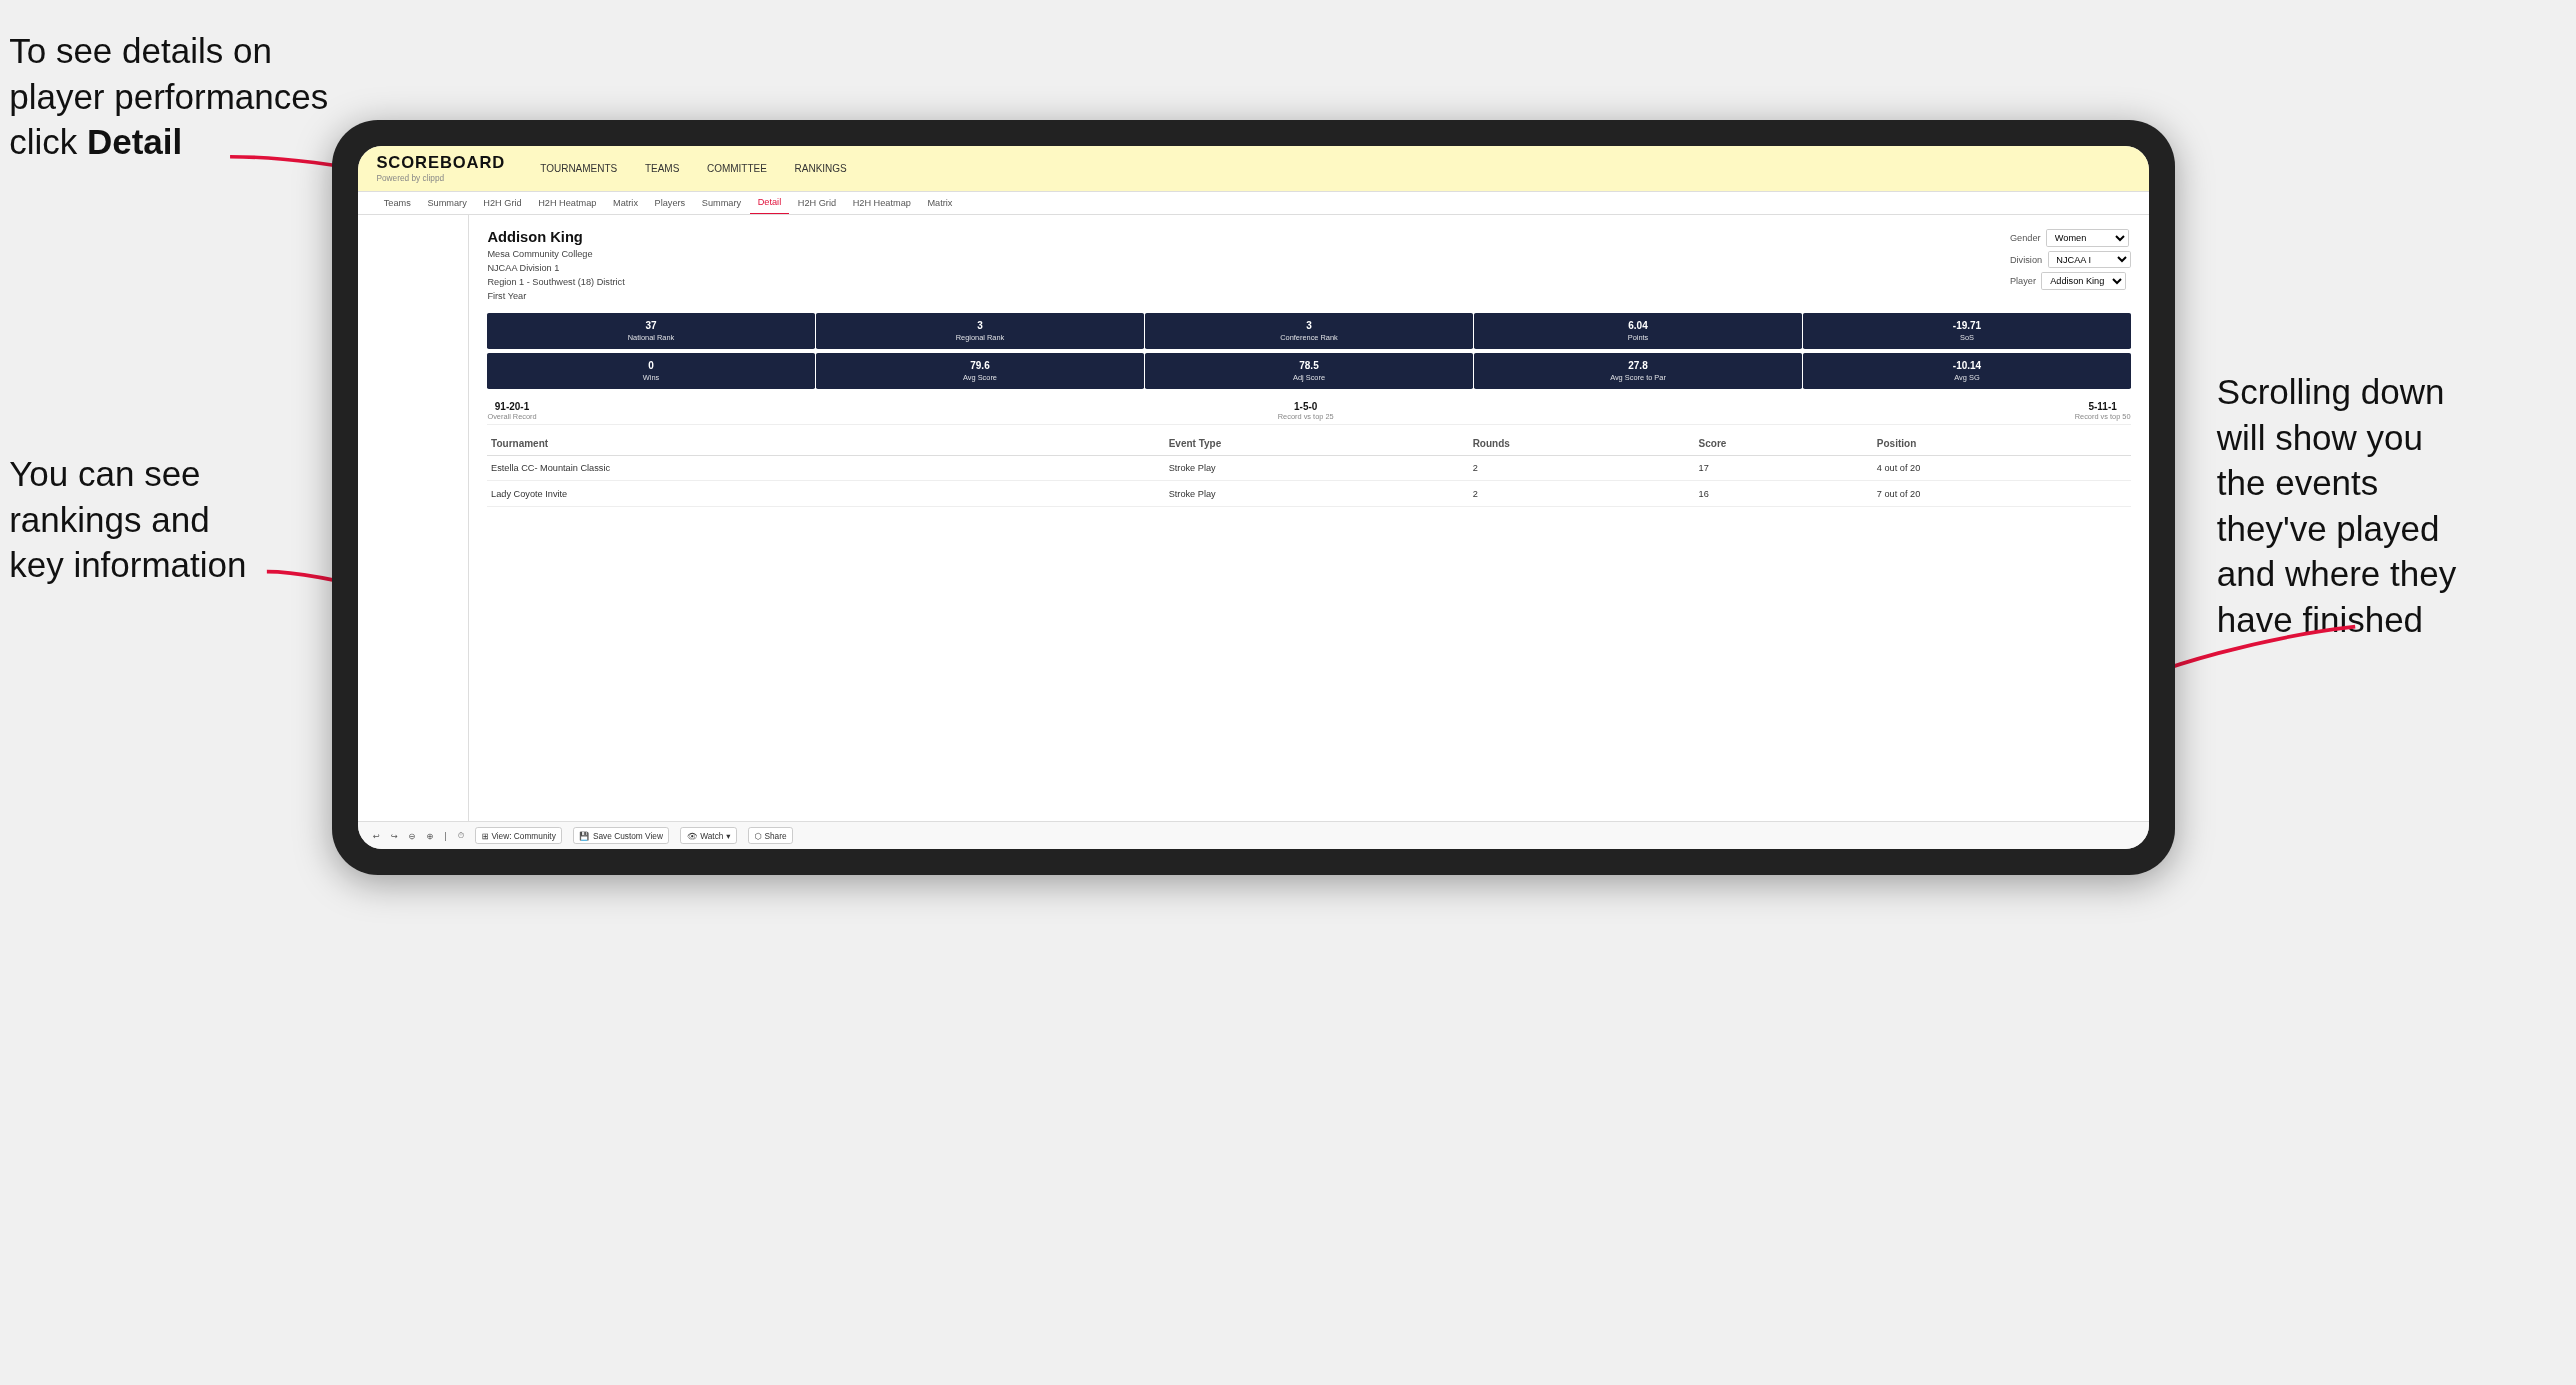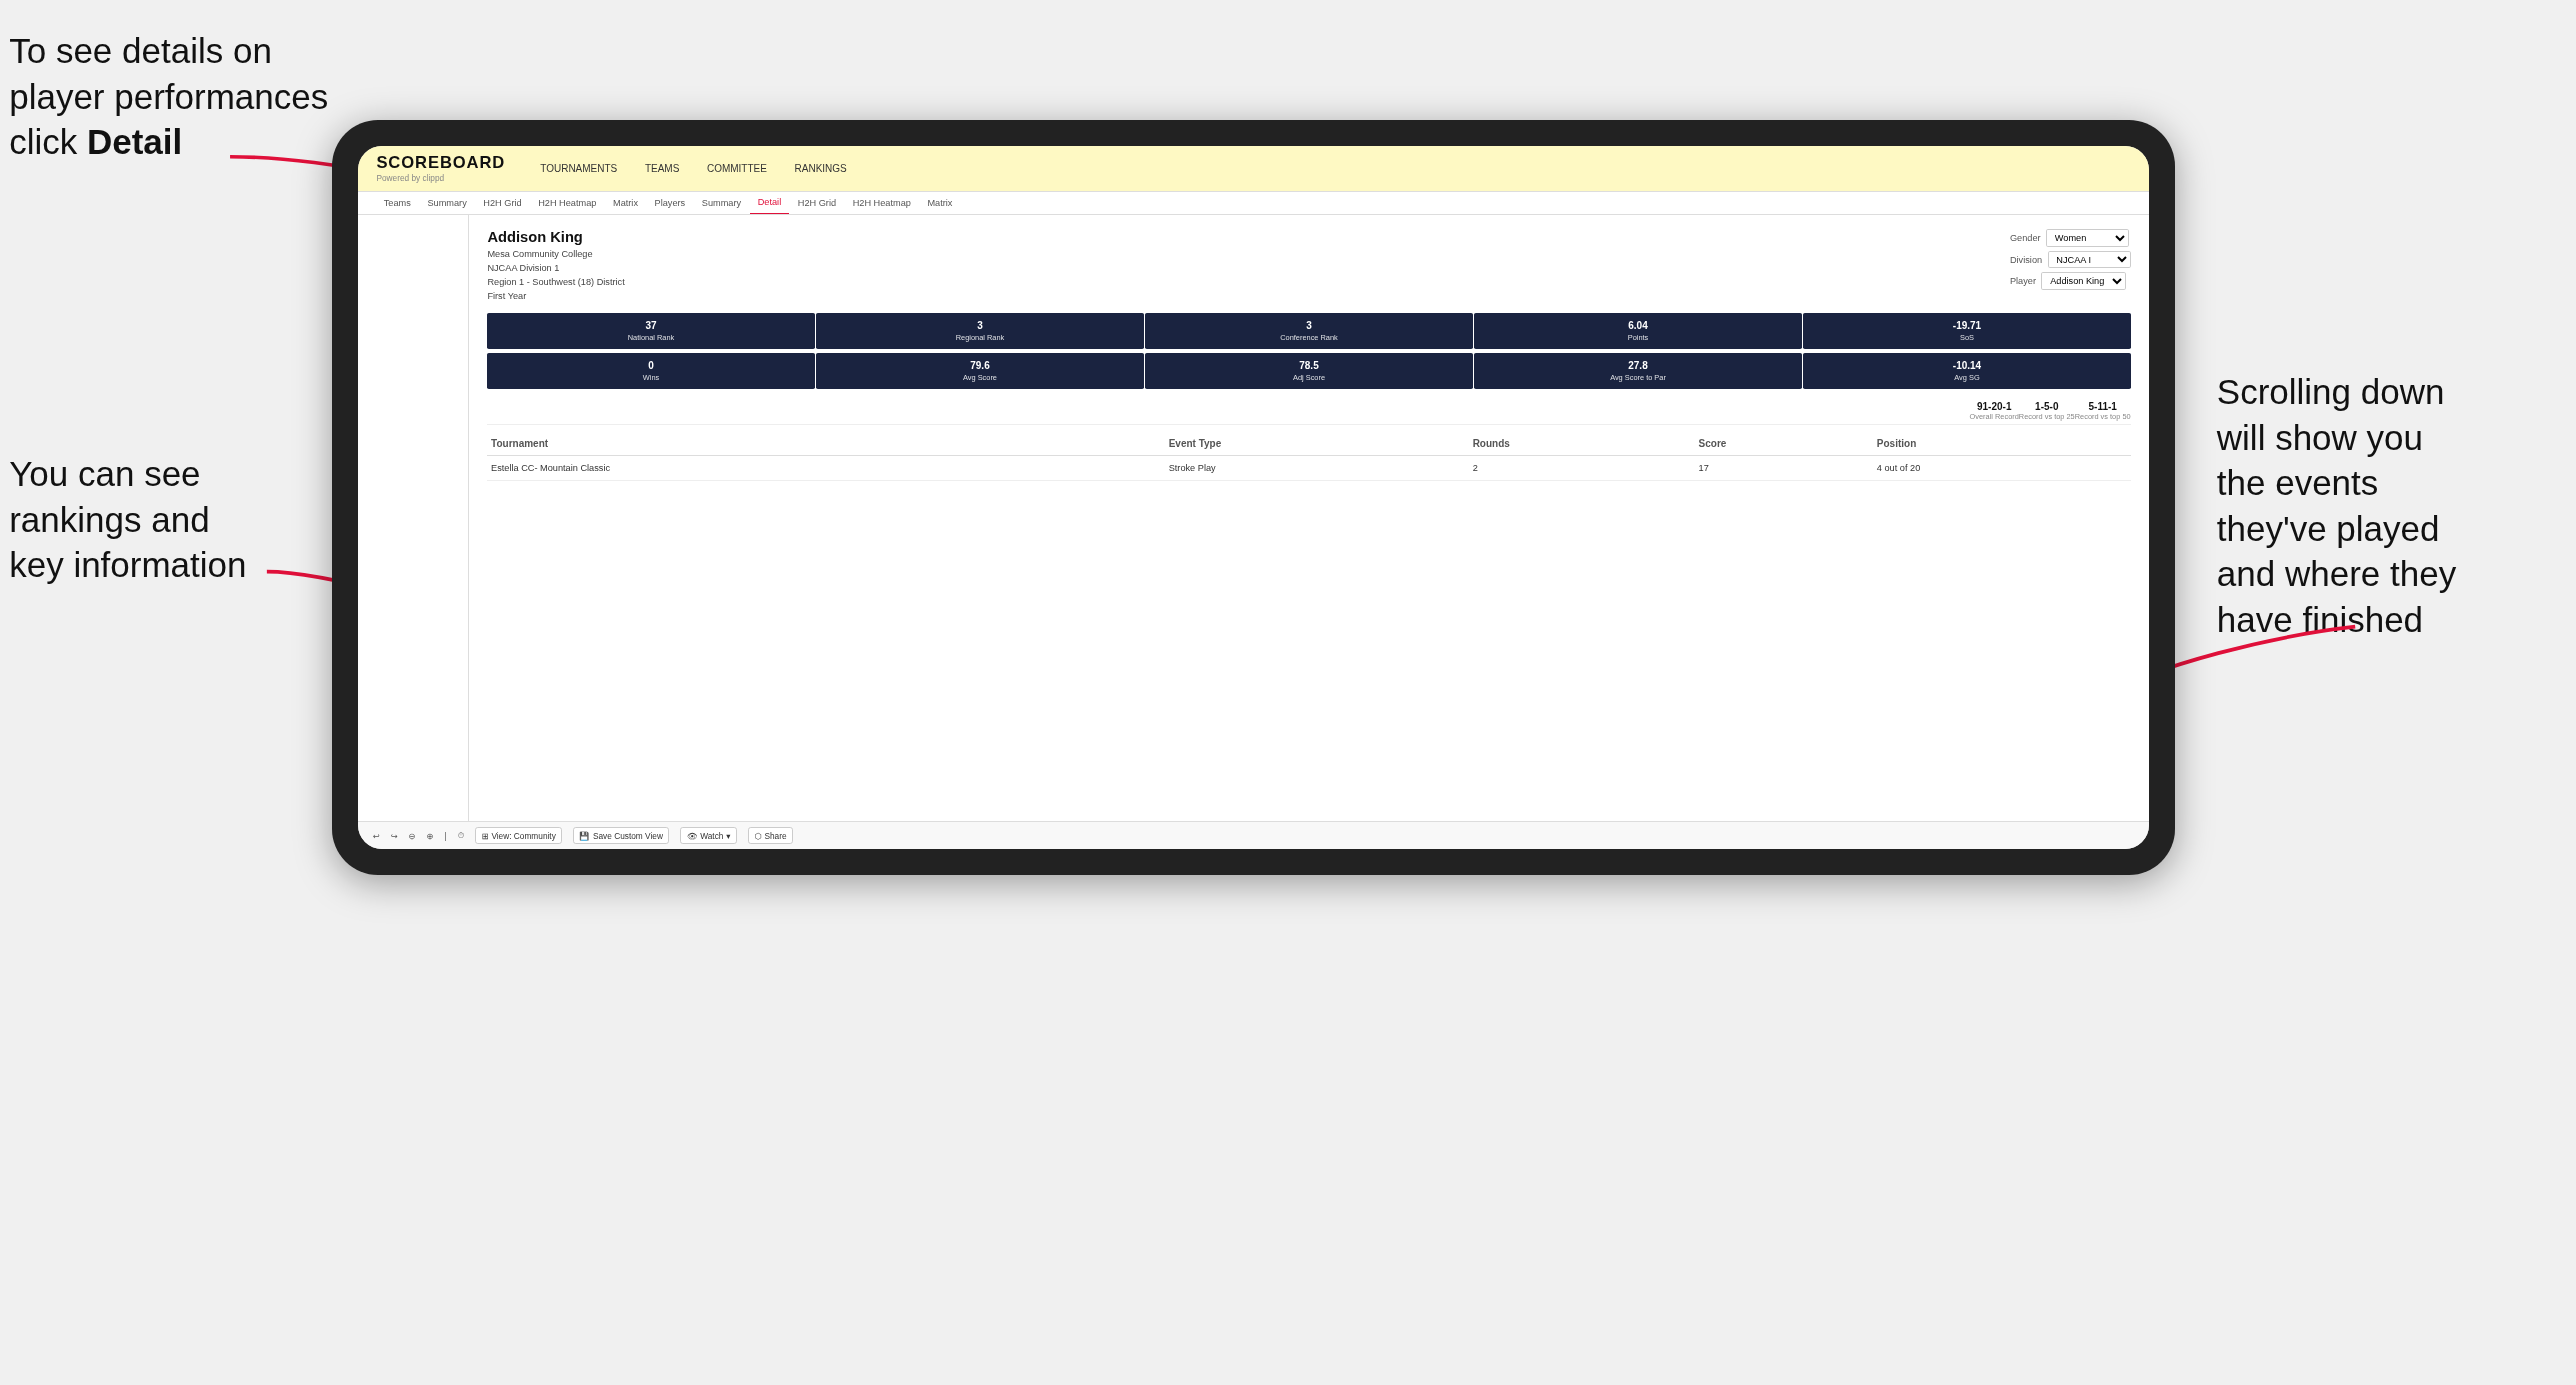--- a/index.html
+++ b/index.html
@@ -207,21 +207,21 @@
     .stat-box .stat-label {
       font-size: 7.4px;
       opacity: 0.85;
       display: block;
       margin-top: 1.8px;
     }
 
     
     .records-row {
       display: flex;
-      justify-content: flex-end;
+      justify-content: space-between;
       margin: 7.4px 0;
       padding: 3.7px 0;
       border-bottom: 0.9px solid #eee;
     }
     .record-item {
       text-align: center;
     }
     .record-value {
       font-size: 10px;
       font-weight: 600;
@@ -457,20 +457,28 @@
             </tr>
           </thead>
           <tbody>
             <tr>
               <td>Estella CC- Mountain Classic</td>
               <td></td>
               <td>Stroke Play</td>
               <td>2</td>
               <td>17</td>
               <td>4 out of 20</td>
+            </tr>
+            <tr>
+              <td>Lady Coyote Invite</td>
+              <td></td>
+              <td>Stroke Play</td>
+              <td>2</td>
+              <td>16</td>
+              <td>7 out of 20</td>
             </tr>
           </tbody>
         </table>
 
       </div>
     </div>
 
     <div class="bottom-toolbar">
       <span>↩</span>
       <span>↪</span>

